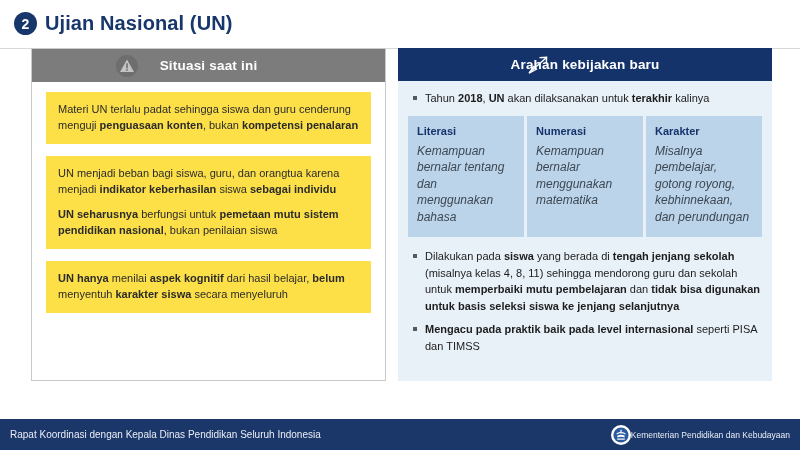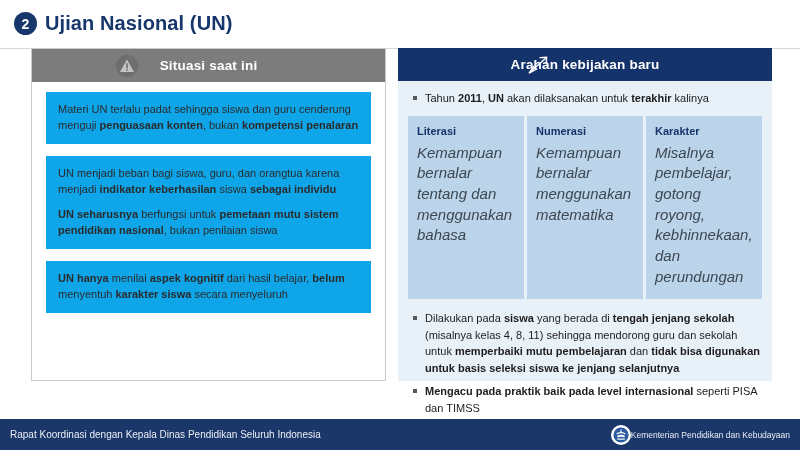--- a/index.html
+++ b/index.html
@@ -99,21 +99,21 @@
     align-items: center;
     justify-content: center;
   }
   .header-icon-right { left: 128px; }
 
   
   .left-body {
     padding: 10px 14px 0 14px;
   }
   .grey-card {
-    background: #0ea5e9;
+    background: #fde047;
     padding: 10px 12px;
     margin-bottom: 12px;
     color: #2b2b2b;
     font-size: 11px;
     line-height: 1.45;
   }
   .grey-card p {
     margin: 0;
   }
   .grey-card p + p {
@@ -160,21 +160,21 @@
     box-sizing: border-box;
     min-height: 92px;
   }
   .comp-card-title {
     font-size: 11px;
     font-weight: bold;
     color: #15336b;
     margin-bottom: 6px;
   }
   .comp-card-text {
-    font-size: 15px;
+    font-size: 12px;
     font-style: italic;
     color: #3c4752;
     line-height: 1.38;
   }
 
   b { font-weight: bold; }
 
   
   .footer {
     position: absolute;
@@ -252,21 +252,21 @@
       <svg width="26" height="22" viewBox="0 0 26 22" aria-hidden="true">
         <path d="M3 19 L20 4" stroke="#ffffff" stroke-width="1.4" fill="none"></path>
         <path d="M13.5 3.6 L20.6 3.3 L20.3 10.4" stroke="#ffffff" stroke-width="1.4" fill="none" stroke-linejoin="miter"></path>
         <path d="M3.1 19.2 L7.6 12.4 L10.6 15.1 Z" stroke="#ffffff" stroke-width="1.2" fill="none"></path>
       </svg>
     </span>
     <span class="panel-header-title">Arahan kebijakan baru</span>
   </div>
   <div class="right-body">
     <ul class="bullets" id="top-bullets">
-        <li><span>Tahun </span><b>2011</b><span>, </span><b>UN</b><span> akan dilaksanakan untuk </span><b>terakhir</b><span> kalinya</span></li>
+        <li><span>Tahun </span><b>2018</b><span>, </span><b>UN</b><span> akan dilaksanakan untuk </span><b>terakhir</b><span> kalinya</span></li>
       </ul>
     <div class="cards-row" id="comp-cards">
         <div class="comp-card">
           <div class="comp-card-title">Literasi</div>
           <div class="comp-card-text">Kemampuan bernalar tentang dan menggunakan bahasa</div>
         </div>
         <div class="comp-card">
           <div class="comp-card-title">Numerasi</div>
           <div class="comp-card-text">Kemampuan bernalar menggunakan matematika</div>
         </div>

